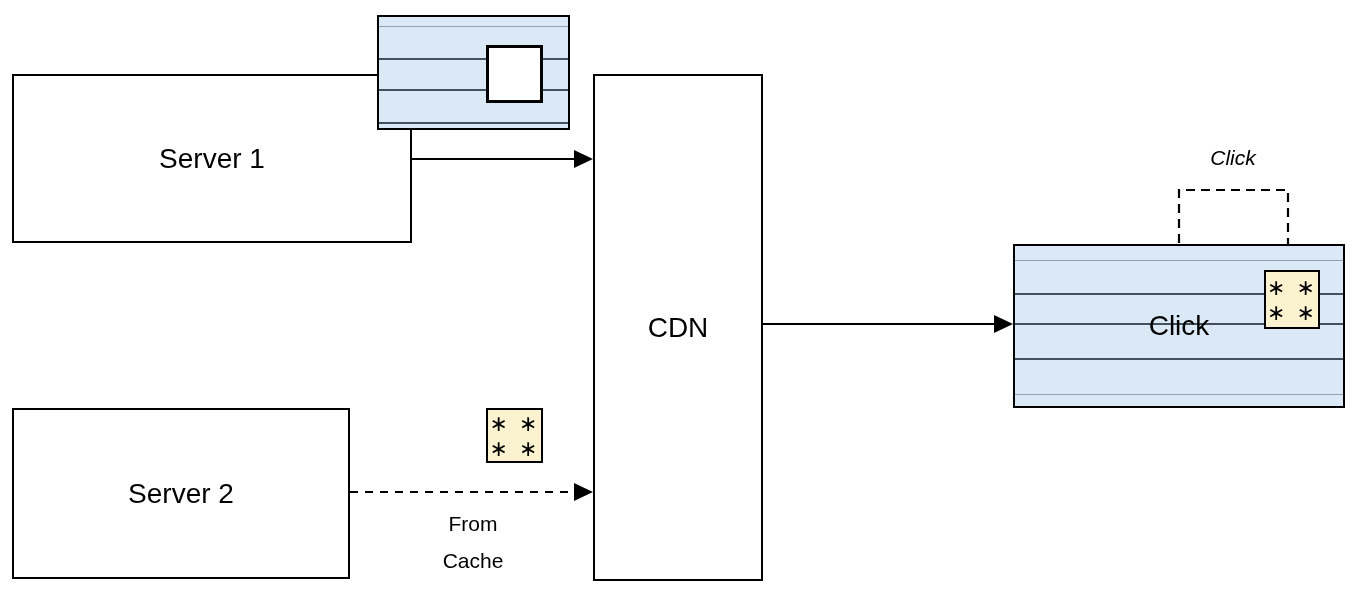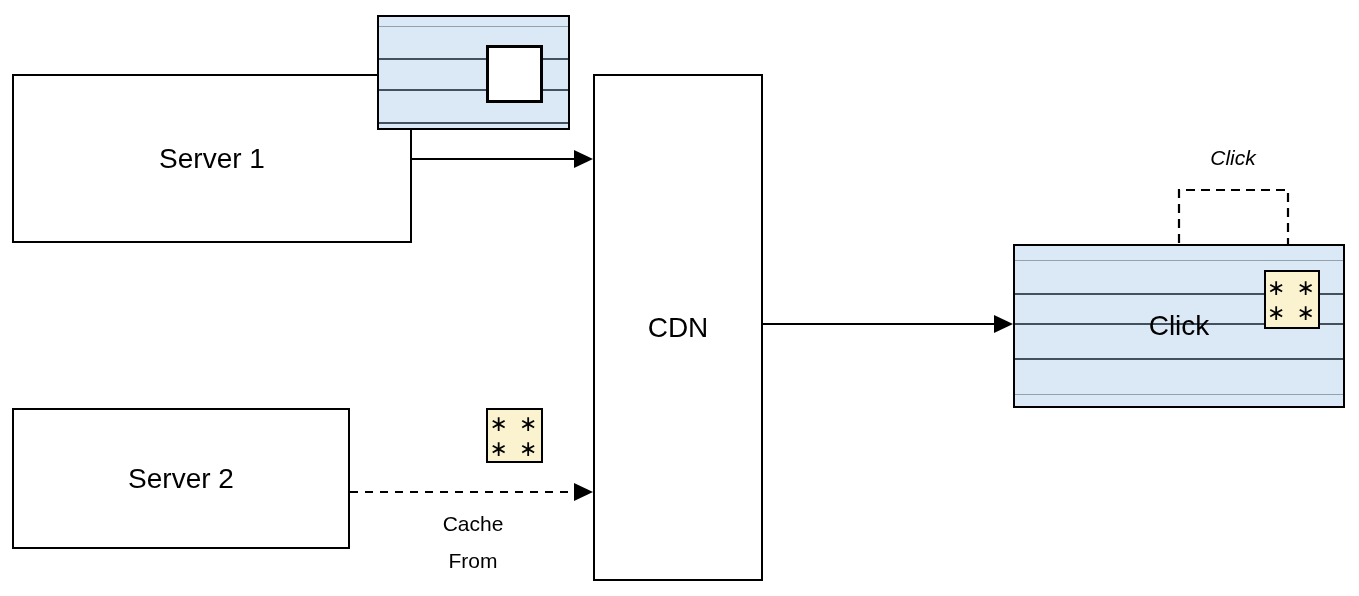--- a/index.html
+++ b/index.html
@@ -24,21 +24,21 @@
     background:#fff;
     display:flex;align-items:center;justify-content:center;
     font-size:28px;
   }
   .striped{background:#dbe8f6;}
   .stripe-line{position:absolute;left:0;right:0;pointer-events:none;}
   .stripe-thin{height:1px;background:#93a1af;}
   .stripe-dark{height:2px;background:#44505c;}
 
   .server1{left:12px;top:74px;width:400px;height:169px;}
-  .server2{left:12px;top:408px;width:338px;height:141px;}
+  .server2{left:12px;top:408px;width:338px;height:171px;}
   .cdn{left:593px;top:74px;width:170px;height:507px;}
   .page{left:1013px;top:244px;width:332px;height:164px;}
 
   .mini-page{left:377px;top:15px;width:193px;height:115px;border-width:2px;}
   .placeholder-square{
     position:absolute;left:107px;top:28px;width:57px;height:58px;
     box-sizing:border-box;background:#ffffff;border:3px solid #000;
   }
 
   .ad-box{
@@ -114,19 +114,19 @@
     <div class="stripe-line stripe-dark" style="top:112px"></div>
     <div class="stripe-line stripe-thin" style="top:148px"></div>
     <span style="position:relative;z-index:1;">Click</span>
     <div class="ad-box ad-on-page">
       <div>∗ ∗</div>
       <div>∗ ∗</div>
     </div>
   </div>
 
   <div class="float-label from-cache">
+    <div>From</div>
     <div>Cache</div>
-    <div>From</div>
   </div>
 
   <div class="float-label click-label">Click</div>
 
 </div>
 
 </body></html>

